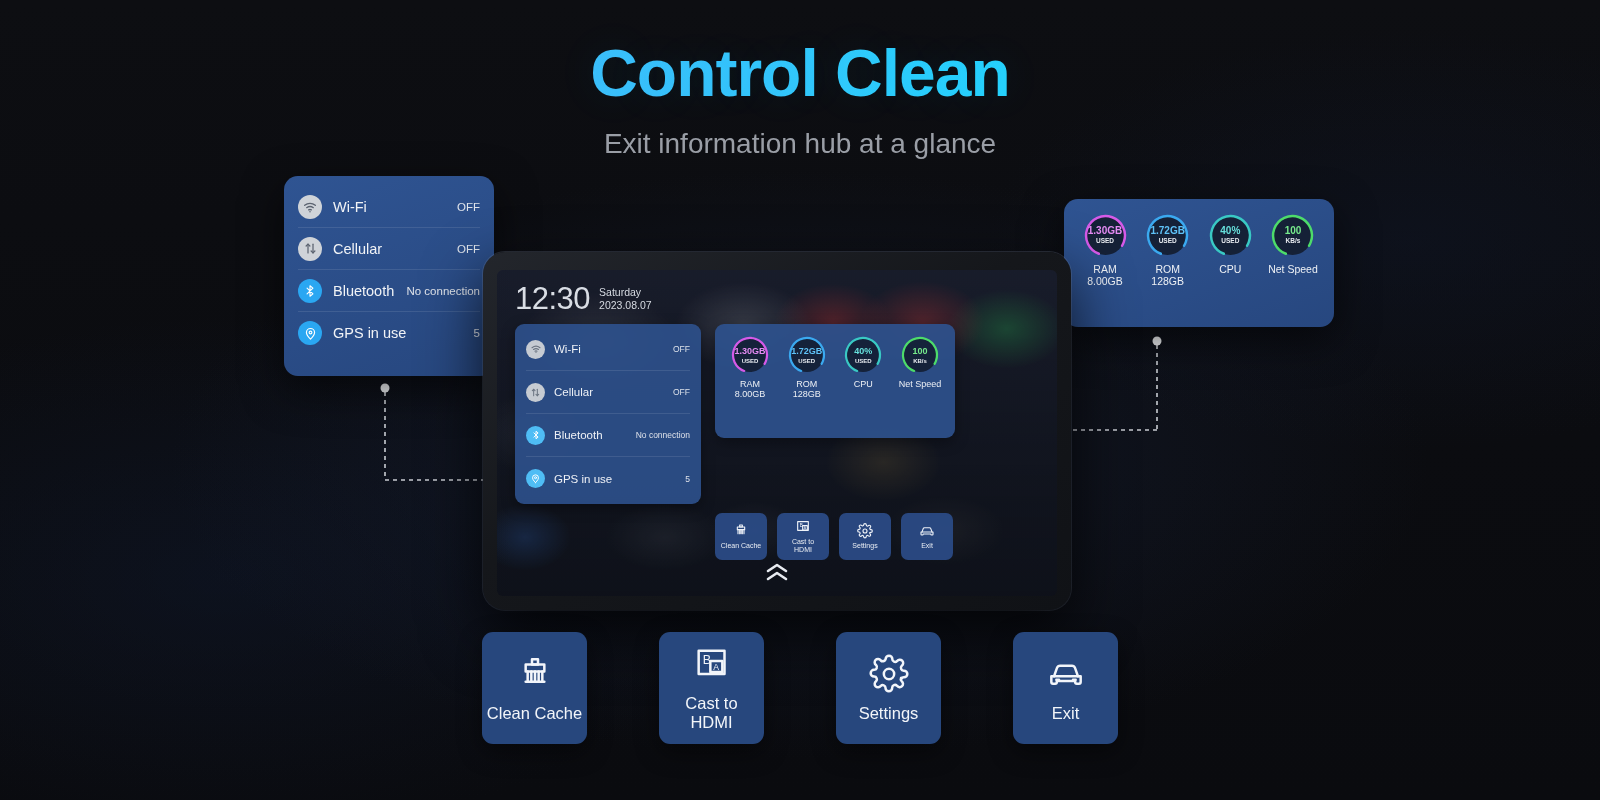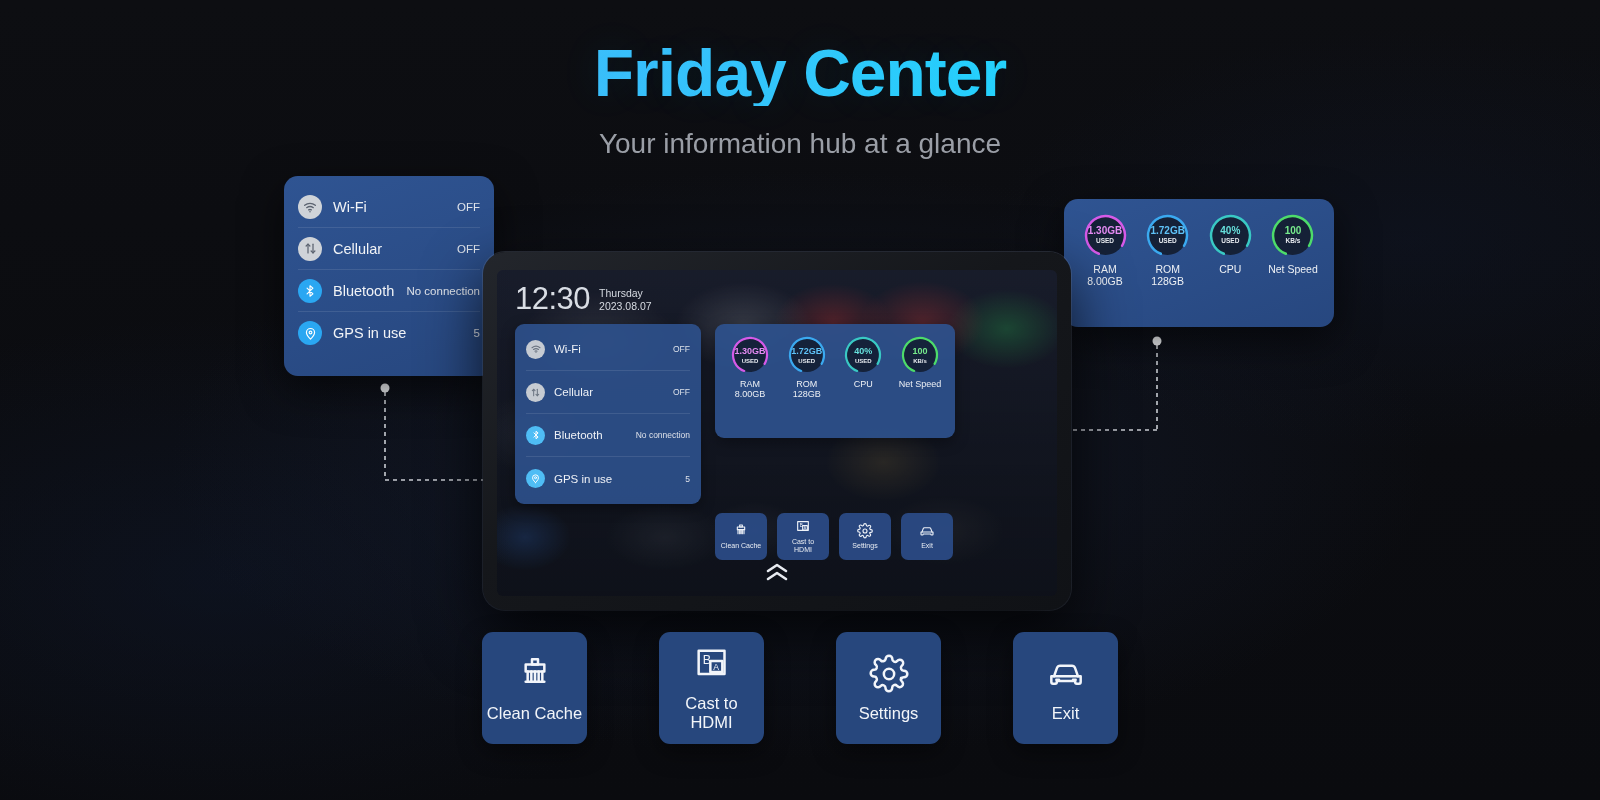--- a/index.html
+++ b/index.html
@@ -101,21 +101,21 @@
   }
   #tablet-screen::after {
     content:""; position:absolute; inset:0;
     backdrop-filter:blur(0px);
     background:linear-gradient(180deg,rgba(10,12,18,0.18) 0%,rgba(10,12,18,0.30) 100%);
     pointer-events:none;
   }
   .scr-inner { position:relative; z-index:2; width:100%; height:100%; padding:14px 18px; }
 
   
-  .clock { display:flex; align-items:flex-end; gap:9px; }
+  .clock { display:flex; align-items:flex-start; gap:9px; }
   .clock-time { font-size:31px; color:#d9dde4; letter-spacing:-0.5px; line-height:0.95; }
   .clock-dt { padding-top:2px; line-height:1.25; }
   .clock-day { font-size:10.5px; color:#d6dae1; }
   .clock-date{ font-size:10.5px; color:#d6dae1; }
 
   
   .scr-panels { display:flex; gap:14px; margin-top:11px; }
   #scr-conn {
     width:186px; border-radius:9px; padding:4px 11px;
     background:rgba(46,81,141,0.90);
@@ -167,22 +167,22 @@
   }
   .bbtn svg { display:block; }
   .bbtn-lbl { font-size:16.5px; color:#f2f5f9; text-align:center; line-height:1.15; }
 </style>
 </head>
 <body>
 
 <div class="stage">
 
   <div class="hdr">
-    <div class="title">Friday Center</div>
-    <div class="subtitle">Your information hub at a glance</div>
+    <div class="title">Control Clean</div>
+    <div class="subtitle">Exit information hub at a glance</div>
   </div>
 
   <svg class="conn-svg">
     <line x1="385" y1="392" x2="385" y2="480" stroke="#c9ccd2" stroke-width="1.6" stroke-dasharray="4 4"></line>
     <line x1="385" y1="480" x2="570" y2="480" stroke="#c9ccd2" stroke-width="1.6" stroke-dasharray="4 4"></line>
     <circle cx="385" cy="388" r="4.5" fill="#f2f4f7"></circle>
     <line x1="1157" y1="345" x2="1157" y2="430" stroke="#c9ccd2" stroke-width="1.6" stroke-dasharray="4 4"></line>
     <line x1="1157" y1="430" x2="1010" y2="430" stroke="#c9ccd2" stroke-width="1.6" stroke-dasharray="4 4"></line>
     <circle cx="1157" cy="341" r="4.5" fill="#f2f4f7"></circle>
   </svg>
@@ -303,21 +303,21 @@
     </div>
   </div>
 
   <div id="tablet">
     <div id="tablet-screen">
       <div class="scr-inner">
 
         <div class="clock">
           <div class="clock-time">12:30</div>
           <div class="clock-dt">
-            <div class="clock-day">Thursday</div>
+            <div class="clock-day">Saturday</div>
             <div class="clock-date">2023.08.07</div>
           </div>
         </div>
 
         <div class="scr-panels">
 
           <div id="scr-conn">
             <div class="sc-row">
               <span class="sc-ico off">
                 <svg width="12" height="12" viewBox="0 0 24 24" fill="none" stroke="#6b7481" stroke-width="2.2" stroke-linecap="round">

